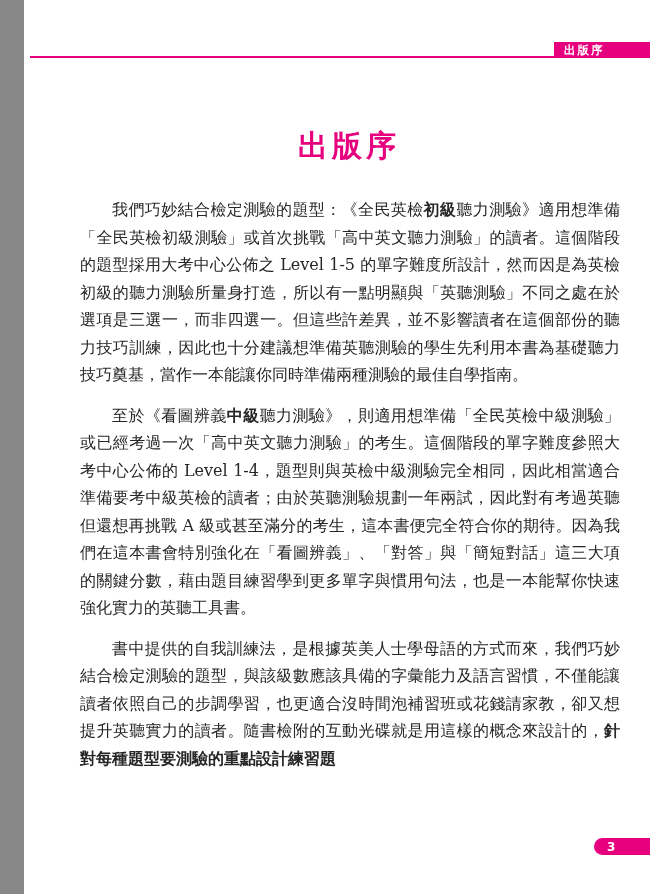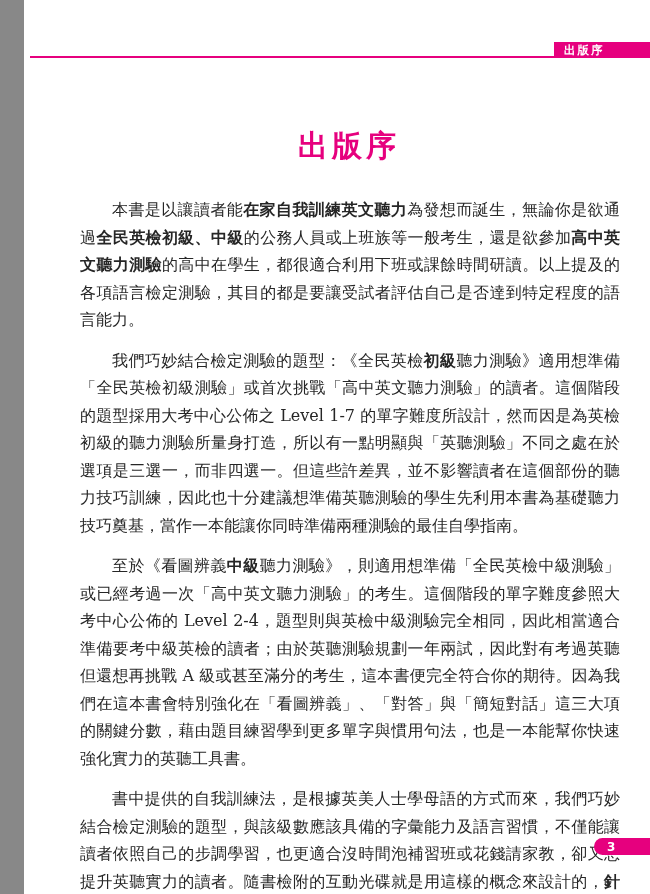--- a/index.html
+++ b/index.html
@@ -86,23 +86,22 @@
 
   <div class="header-rule"></div>
 
   <div class="header-tab">
     <span>出版序</span>
   </div>
 
   <h1 class="title">出版序</h1>
 
   <div class="body-text" id="paragraphs">
-      <p class="para"><span>本書是以讓讀者能</span><b>在家自我訓練英文聽力</b><span>為發想而誕生，無論你是欲通過</span><b>全民英檢初級、中級</b><span>的公務人員或上班族等一般考生，還是欲參加</span><b>高中英文聽力測驗</b><span>的高中在學生，都很適合利用下班或課餘時間研讀。以上提及的各項語言檢定測驗，其目的都是要讓受試者評估自己是否達到特定程度的語言能力。</span></p>
-      <p class="para"><span>我們巧妙結合檢定測驗的題型：《全民英檢</span><b>初級</b><span>聽力測驗》適用想準備「全民英檢初級測驗」或首次挑戰「高中英文聽力測驗」的讀者。這個階段的題型採用大考中心公佈之 Level 1-7 的單字難度所設計，然而因是為英檢初級的聽力測驗所量身打造，所以有一點明顯與「英聽測驗」不同之處在於選項是三選一，而非四選一。但這些許差異，並不影響讀者在這個部份的聽力技巧訓練，因此也十分建議想準備英聽測驗的學生先利用本書為基礎聽力技巧奠基，當作一本能讓你同時準備兩種測驗的最佳自學指南。</span></p>
-      <p class="para"><span>至於《看圖辨義</span><b>中級</b><span>聽力測驗》，則適用想準備「全民英檢中級測驗」或已經考過一次「高中英文聽力測驗」的考生。這個階段的單字難度參照大考中心公佈的 Level 2-4，題型則與英檢中級測驗完全相同，因此相當適合準備要考中級英檢的讀者；由於英聽測驗規劃一年兩試，因此對有考過英聽但還想再挑戰 A 級或甚至滿分的考生，這本書便完全符合你的期待。因為我們在這本書會特別強化在「看圖辨義」、「對答」與「簡短對話」這三大項的關鍵分數，藉由題目練習學到更多單字與慣用句法，也是一本能幫你快速強化實力的英聽工具書。</span></p>
+      <p class="para"><span>我們巧妙結合檢定測驗的題型：《全民英檢</span><b>初級</b><span>聽力測驗》適用想準備「全民英檢初級測驗」或首次挑戰「高中英文聽力測驗」的讀者。這個階段的題型採用大考中心公佈之 Level 1-5 的單字難度所設計，然而因是為英檢初級的聽力測驗所量身打造，所以有一點明顯與「英聽測驗」不同之處在於選項是三選一，而非四選一。但這些許差異，並不影響讀者在這個部份的聽力技巧訓練，因此也十分建議想準備英聽測驗的學生先利用本書為基礎聽力技巧奠基，當作一本能讓你同時準備兩種測驗的最佳自學指南。</span></p>
+      <p class="para"><span>至於《看圖辨義</span><b>中級</b><span>聽力測驗》，則適用想準備「全民英檢中級測驗」或已經考過一次「高中英文聽力測驗」的考生。這個階段的單字難度參照大考中心公佈的 Level 1-4，題型則與英檢中級測驗完全相同，因此相當適合準備要考中級英檢的讀者；由於英聽測驗規劃一年兩試，因此對有考過英聽但還想再挑戰 A 級或甚至滿分的考生，這本書便完全符合你的期待。因為我們在這本書會特別強化在「看圖辨義」、「對答」與「簡短對話」這三大項的關鍵分數，藉由題目練習學到更多單字與慣用句法，也是一本能幫你快速強化實力的英聽工具書。</span></p>
       <p class="para"><span>書中提供的自我訓練法，是根據英美人士學母語的方式而來，我們巧妙結合檢定測驗的題型，與該級數應該具備的字彙能力及語言習慣，不僅能讓讀者依照自己的步調學習，也更適合沒時間泡補習班或花錢請家教，卻又想提升英聽實力的讀者。隨書檢附的互動光碟就是用這樣的概念來設計的，</span><b>針對每種題型要測驗的重點設計練習題</b></p>
     </div>
 
 
   <div class="page-pill">
     <span>3</span>
   </div>
 
 </div>
 

